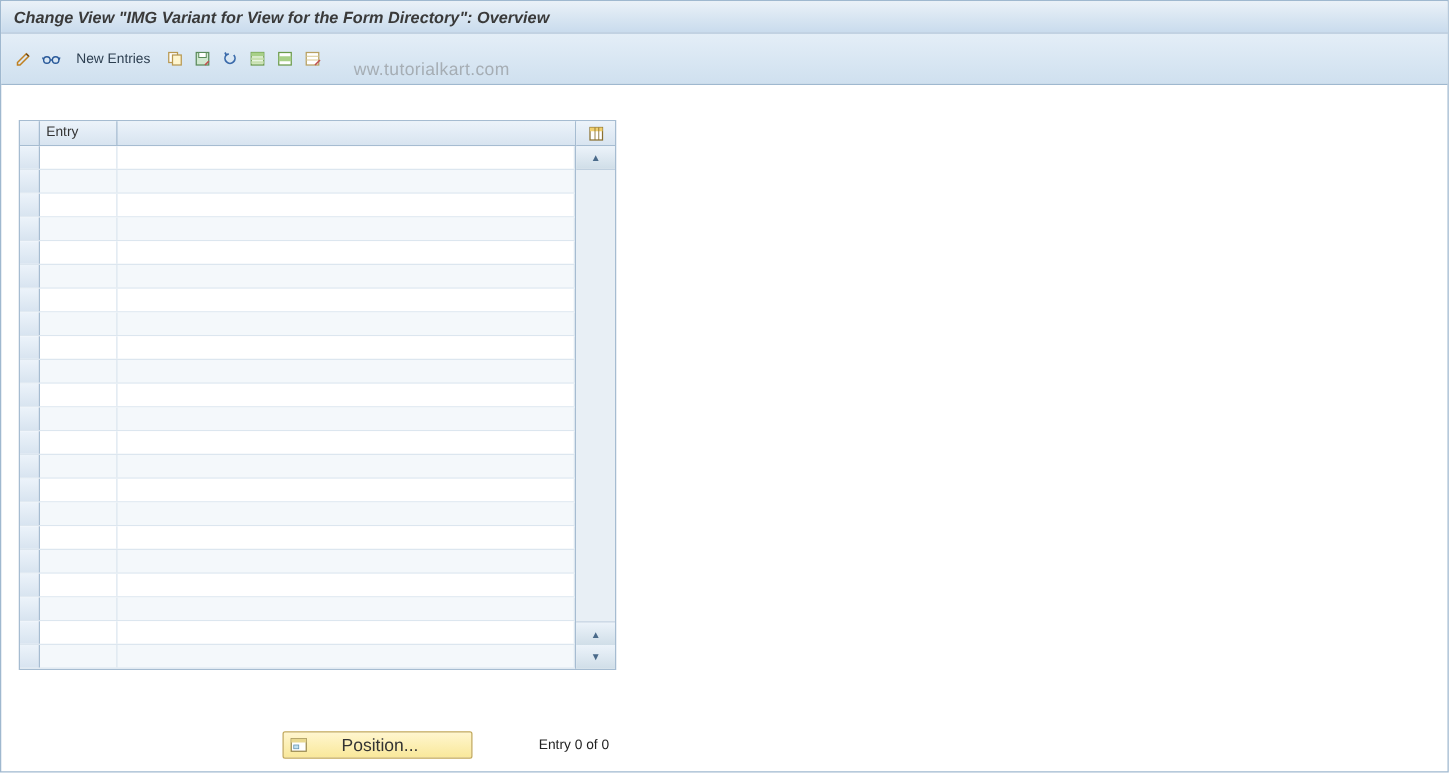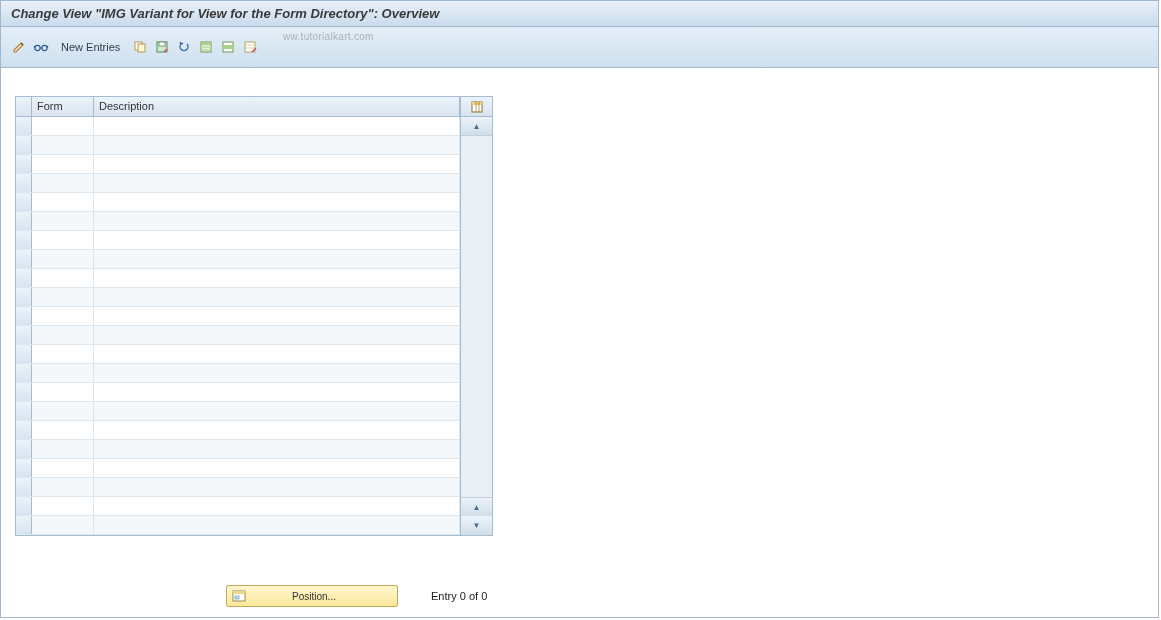--- a/index.html
+++ b/index.html
@@ -54,22 +54,22 @@
       font-size: 11px;
       color: #2c3e50;
       cursor: pointer;
       border-radius: 2px;
       border: 1px solid transparent;
       margin: 0 3px;
     }
     .watermark {
       position: absolute;
       left: 282px;
-      top: 4px;
-      font-size: 10px;
+      top: 20px;
+      font-size: 14px;
       color: rgba(120,120,120,0.5);
       letter-spacing: 0.3px;
       pointer-events: none;
       user-select: none;
     }
     .content-area {
       padding: 28px 0 0 14px;
       position: relative;
       height: calc(100% - 54px);
     }
@@ -158,30 +158,30 @@
       left: 0;
       bottom: 6px;
       width: 100%;
       height: 30px;
       display: flex;
       align-items: center;
     }
     .position-btn {
       position: absolute;
       left: 225px;
-      width: 172px;
+      width: 152px;
       height: 22px;
       background: linear-gradient(to bottom, #fff6cf 0%, #f9e89a 100%);
       border: 1px solid #c2a858;
       border-radius: 2px;
       display: flex;
       align-items: center;
       justify-content: center;
       cursor: pointer;
-      font-size: 10px;
+      font-size: 14px;
       color: #333;
       gap: 8px;
       padding-left: 4px;
     }
     .position-btn .icon-slot {
       width: 16px;
       height: 16px;
       display: inline-flex;
       align-items: center;
       justify-content: center;
@@ -263,22 +263,21 @@
     </span>
     <span class="watermark">ww.tutorialkart.com</span>
   </div>
 
   <div class="content-area">
 
     <div class="table-wrapper">
       <div class="table-main">
         <div class="thead-row">
           <div class="th-sel"></div>
-          <div class="th th-form">Form</div>
-          <div class="th th-desc">Description</div>
+          <div class="th th-form">Entry</div>
         </div>
         <div class="tbody">
 
           <div class="tbody-row">
               <div class="td-sel"></div>
               <div class="td td-form"></div>
               <div class="td td-desc"></div>
             </div>
           <div class="tbody-row">
               <div class="td-sel"></div>

